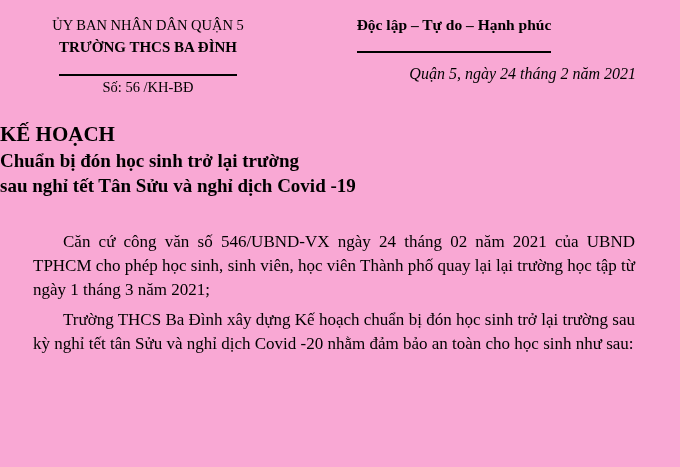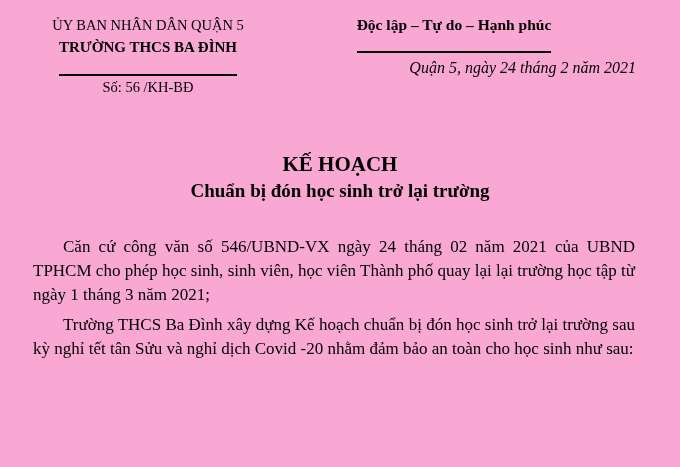--- a/index.html
+++ b/index.html
@@ -41,25 +41,24 @@
     border-bottom: 2px solid #000000;
     padding-bottom: 17px;
     line-height: 19px;
   }
   .school-line { font-size: 15px; }
   .motto-line { font-size: 15.5px; text-align: center; }
   .place-date {
     font-style: italic;
     font-size: 16px;
     text-align: right;
-    margin-top: 4px;
+    margin-top: 10px;
   }
   .title-block {
-    text-align: center;
-    margin-top: 53px;
+    margin-top: 23px;
   }
   .title-main {
     font-size: 21px;
     font-weight: bold;
     line-height: 27px;
   }
   .title-sub {
     font-size: 19px;
     font-weight: bold;
     line-height: 25px;
@@ -93,20 +92,21 @@
       <div class="motto-line">
         <span class="bold underlined">Độc lập – Tự do – Hạnh phúc</span>
       </div>
       <div class="place-date">Quận 5, ngày 24 tháng 2 năm 2021</div>
     </div>
   </div>
 
   <div class="title-block">
     <div class="title-main">KẾ HOẠCH</div>
     <div class="title-sub">Chuẩn bị đón học sinh trở lại trường</div>
+    <div class="title-sub">sau nghỉ tết Tân Sửu và nghỉ dịch Covid -19</div>
   </div>
 
   <div class="doc-body">
     <p>Căn cứ công văn số 546/UBND-VX ngày 24 tháng 02 năm 2021 của UBND TPHCM cho phép học sinh, sinh viên, học viên Thành phố quay lại lại trường học tập từ ngày 1 tháng 3 năm 2021;</p>
     <p>Trường THCS Ba Đình xây dựng Kế hoạch chuẩn bị đón học sinh trở lại trường sau kỳ nghỉ tết tân Sửu và nghỉ dịch Covid -20 nhằm đảm bảo an toàn cho học sinh như sau:</p>
   </div>
 
 </div>
 
 </body></html>

